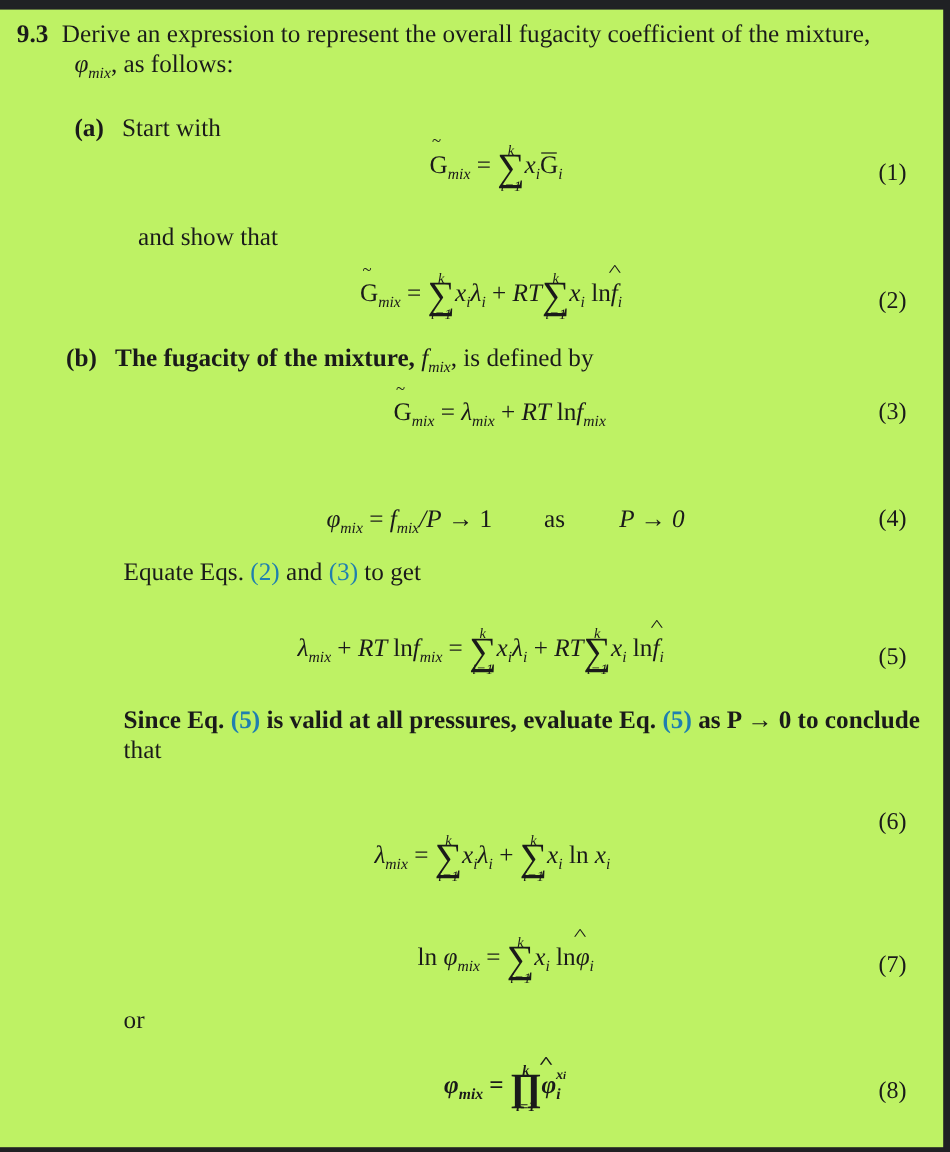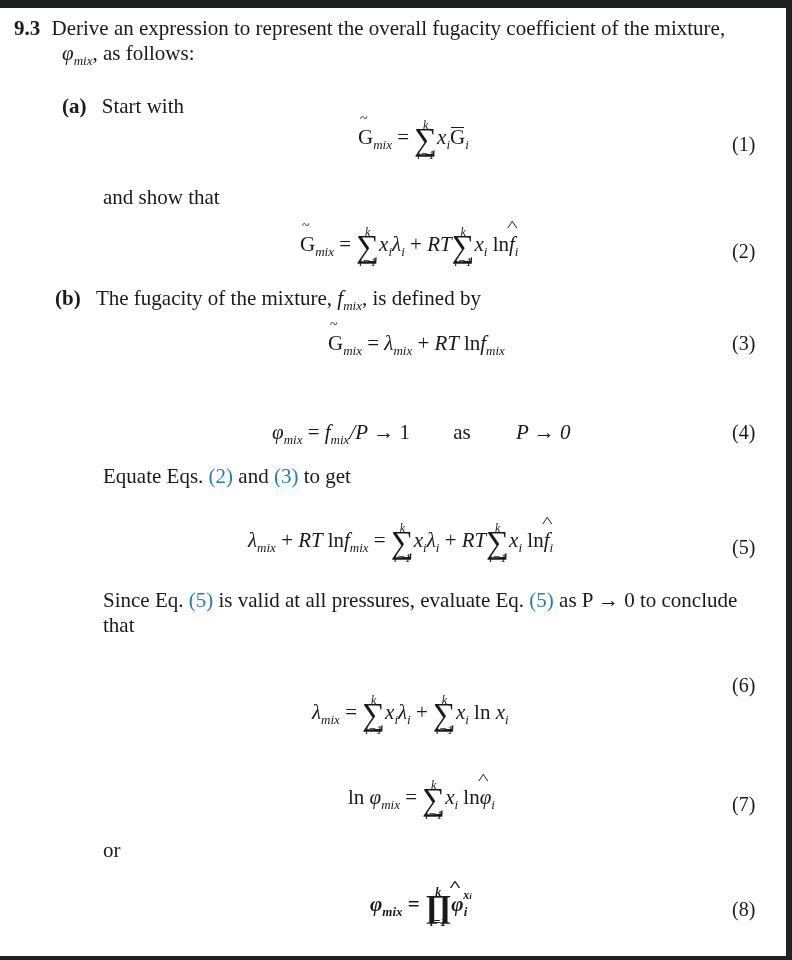--- a/index.html
+++ b/index.html
@@ -1,18 +1,18 @@
 <!DOCTYPE html>
 <html><head>
 <meta charset="utf-8">
 <style>
   html, body { margin:0; padding:0; }
   body { width:792px; height:960px; background:#202124; position:relative; overflow:hidden;
          font-family:"Liberation Serif","DejaVu Serif",serif; color:#1a1a1a; }
-  .page { position:absolute; left:0; top:8px; width:786px; height:948px; background:#ffffff; }
+  .page { position:absolute; left:0; top:8px; width:786px; height:948px; background:#bef264; }
   .abs { position:absolute; white-space:nowrap; }
   .txt { font-size:21px; line-height:24px; }
   .bold { font-weight:bold; }
   .m { font-size:21px; font-style:italic; }
   .up { font-style:normal; }
   .sub { font-size:13px; font-style:italic; position:relative; top:5px; }
   .lim { position:absolute; font-size:12px; font-style:italic; left:50%; transform:translateX(-50%); }
   .op { position:relative; display:inline-block; font-size:32px; font-style:normal; vertical-align:middle; line-height:32px; }
   .op .top { top:-14px; }
   .op .bot { bottom:-16px; }
@@ -39,30 +39,30 @@
   <div class="abs txt" style="left:62px; top:58px;margin-top:28px;">
     <span class="bold">(a)</span>
     <span style="margin-left:10px;">Start with</span>
   </div>
 
   <div class="abs m" style="left:358px; top:115px;">
     <span class="tilde up">G</span><span class="sub">mix</span><span class="up"> = </span><span class="op"><span class="lim top">k</span><span>∑</span><span class="lim bot">i=1</span></span><span>x</span><span class="sub">i</span><span class="bar up">G</span><span class="sub">i</span>
   </div>
   <div class="abs eqn" style="left:732px; top:125px;">(1)</div>
 
-  <div class="abs txt" style="left:103px; top:177px;">and show that</div>
+  <div class="abs txt" style="left:115px; top:177px;">and show that</div>
 
   <div class="abs m" style="left:300px; top:222px;">
     <span class="tilde up">G</span><span class="sub">mix</span><span class="up"> = </span><span class="op"><span class="lim top">k</span><span>∑</span><span class="lim bot">i=1</span></span><span>x</span><span class="sub">i</span><span>λ</span><span class="sub">i</span><span class="up"> + </span><span>RT</span><span class="op"><span class="lim top">k</span><span>∑</span><span class="lim bot">i=1</span></span><span>x</span><span class="sub">i</span> <span class="up">ln</span><span class="hat">f</span><span class="sub">i</span>
   </div>
   <div class="abs eqn" style="left:732px; top:232px;">(2)</div>
 
   <div class="abs txt" style="left:55px; top:278px;">
     <span class="bold">(b)</span>
-    <span style="margin-left:10px;">The fugacity of the mixture, </span><span class="m">f</span><span class="sub">mix</span><span>, is defined by</span>
+    <span style="margin-left:10px;font-weight:bold;">The fugacity of the mixture, </span><span class="m">f</span><span class="sub">mix</span><span>, is defined by</span>
   </div>
 
   <div class="abs m" style="left:328px; top:323px;">
     <span class="tilde up">G</span><span class="sub">mix</span><span class="up"> = </span><span>λ</span><span class="sub">mix</span><span class="up"> + </span><span>RT</span> <span class="up">ln</span><span>f</span><span class="sub">mix</span>
   </div>
   <div class="abs eqn" style="left:732px; top:324px;">(3)</div>
 
 
   <div class="abs m" style="left:272px; top:412px;">
     <span>φ</span><span class="sub">mix</span><span class="up"> = </span><span>f</span><span class="sub">mix</span><span>/P</span><span class="up"> → 1</span>
@@ -73,21 +73,21 @@
 
   <div class="abs txt" style="left:103px; top:456px;">
     <span>Equate Eqs. </span><span class="link">(2)</span><span> and </span><span class="link">(3)</span><span> to get</span>
   </div>
 
   <div class="abs m" style="left:248px; top:518px;">
     <span>λ</span><span class="sub">mix</span><span class="up"> + </span><span>RT</span> <span class="up">ln</span><span>f</span><span class="sub">mix</span><span class="up"> = </span><span class="op"><span class="lim top">k</span><span>∑</span><span class="lim bot">i=1</span></span><span>x</span><span class="sub">i</span><span>λ</span><span class="sub">i</span><span class="up"> + </span><span>RT</span><span class="op"><span class="lim top">k</span><span>∑</span><span class="lim bot">i=1</span></span><span>x</span><span class="sub">i</span> <span class="up">ln</span><span class="hat">f</span><span class="sub">i</span>
   </div>
   <div class="abs eqn" style="left:732px; top:528px;">(5)</div>
 
-  <div class="abs txt" style="left:103px; top:580px;">
+  <div class="abs txt" style="left:103px; top:580px;font-weight:bold;">
     <span>Since Eq. </span><span class="link">(5)</span><span> is valid at all pressures, evaluate Eq. </span><span class="link">(5)</span><span> as P → 0 to conclude</span>
   </div>
   <div class="abs txt" style="left:103px; top:605px;">that</div>
 
   <div class="abs m" style="left:312px; top:690px;">
     <span>λ</span><span class="sub">mix</span><span class="up"> = </span><span class="op"><span class="lim top">k</span><span>∑</span><span class="lim bot">i=1</span></span><span>x</span><span class="sub">i</span><span>λ</span><span class="sub">i</span><span class="up"> + </span><span class="op"><span class="lim top">k</span><span>∑</span><span class="lim bot">i=1</span></span><span>x</span><span class="sub">i</span> <span class="up">ln</span> <span>x</span><span class="sub">i</span>
   </div>
   <div class="abs eqn" style="left:732px; top:666px;">(6)</div>
 
 

